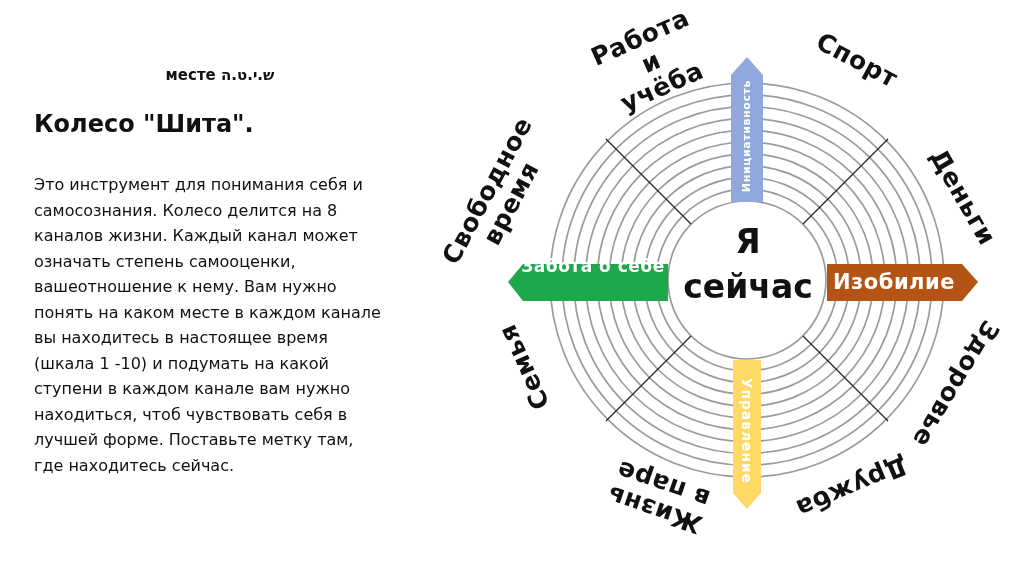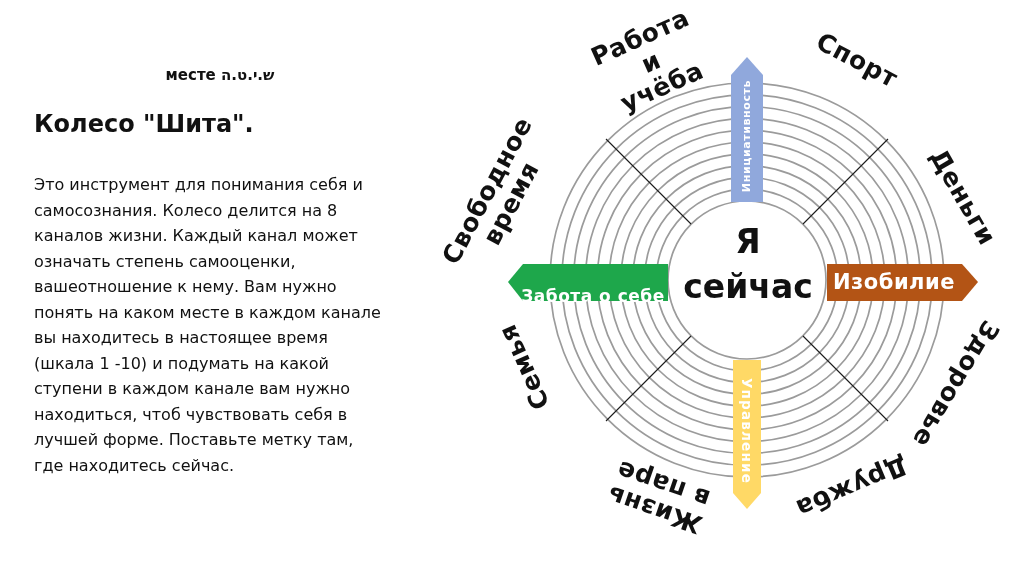--- a/index.html
+++ b/index.html
@@ -39,21 +39,21 @@
   .lbl-sport  { left:857px; top:60px;  --r:28deg; }
   .lbl-money  { left:963px; top:197px; --r:60deg; }
   .lbl-health { left:956px; top:384px; --r:121deg; }
   .lbl-friend { left:852px; top:487px; --r:157deg; }
   .lbl-couple { left:659px; top:497px; --r:199deg; }
   .lbl-family { left:524px; top:367px; --r:-114deg; }
   .lbl-free   { left:499px; top:197px; --r:-62deg; }
   .lbl-center { left:748px; top:264px; }
   .lbl-initiative { left:747px; top:136px; --r:-90deg; font-size:11px; letter-spacing:0.6px; }
   .lbl-control    { left:747px; top:431px; --r:90deg;  font-size:13.5px; letter-spacing:1.2px; }
-  .lbl-care       { left:593px; top:296px; font-size:17px; }
+  .lbl-care       { left:593px; top:266px; font-size:17px; }
   .lbl-abundance  { left:894px; top:282px; font-size:21px; }
 </style>
 </head>
 <body>
 
 <div id="stage">
 
   <div class="hebrew-title">месте ש.י.ט.ה</div>
   <div class="page-title">Колесо "Шита".</div>
   <div class="description">Это инструмент для понимания себя и

